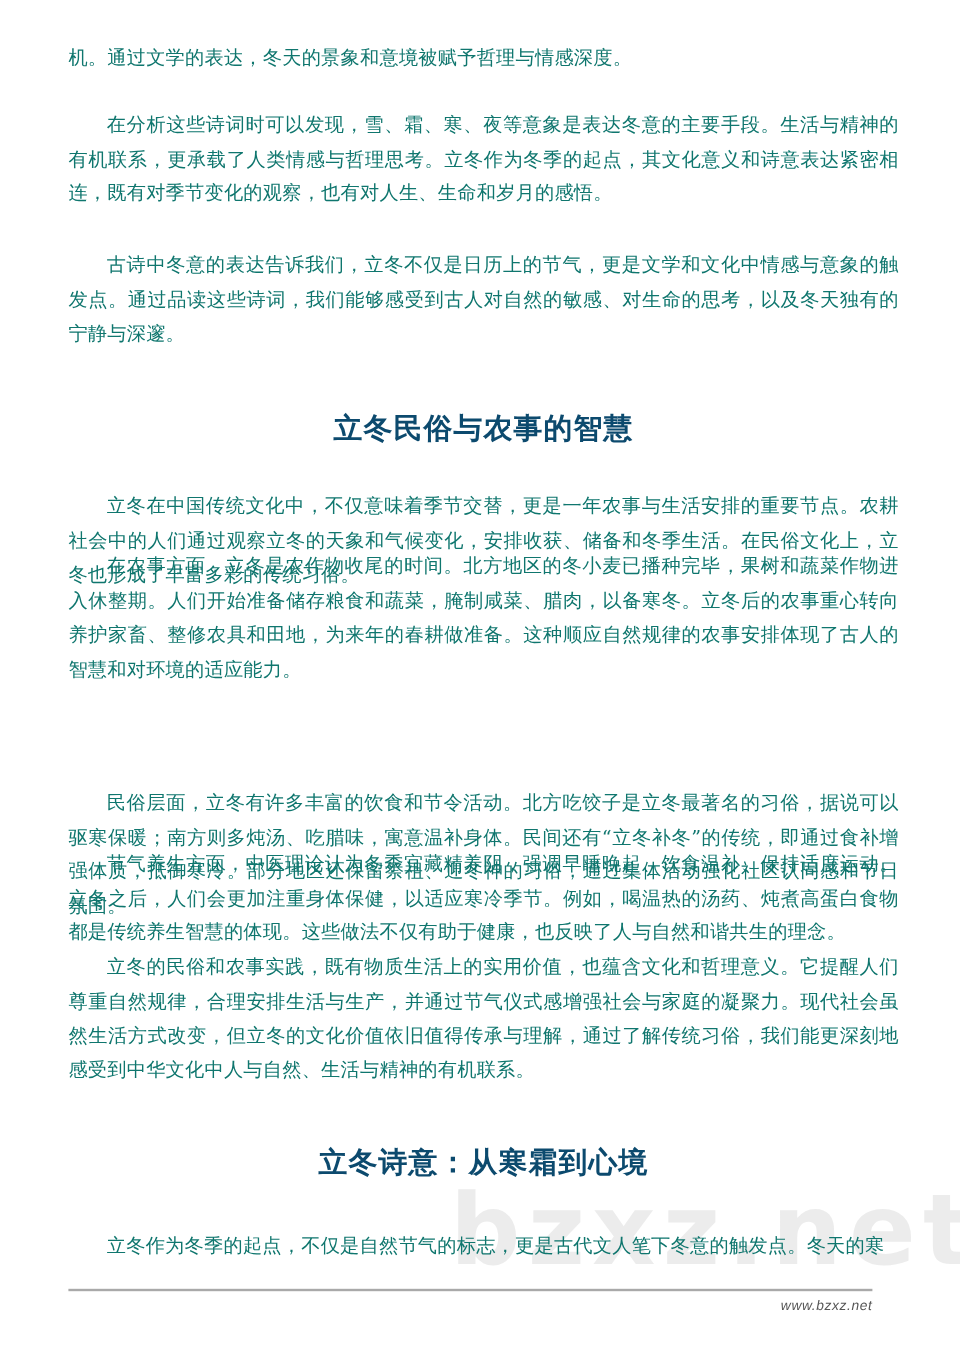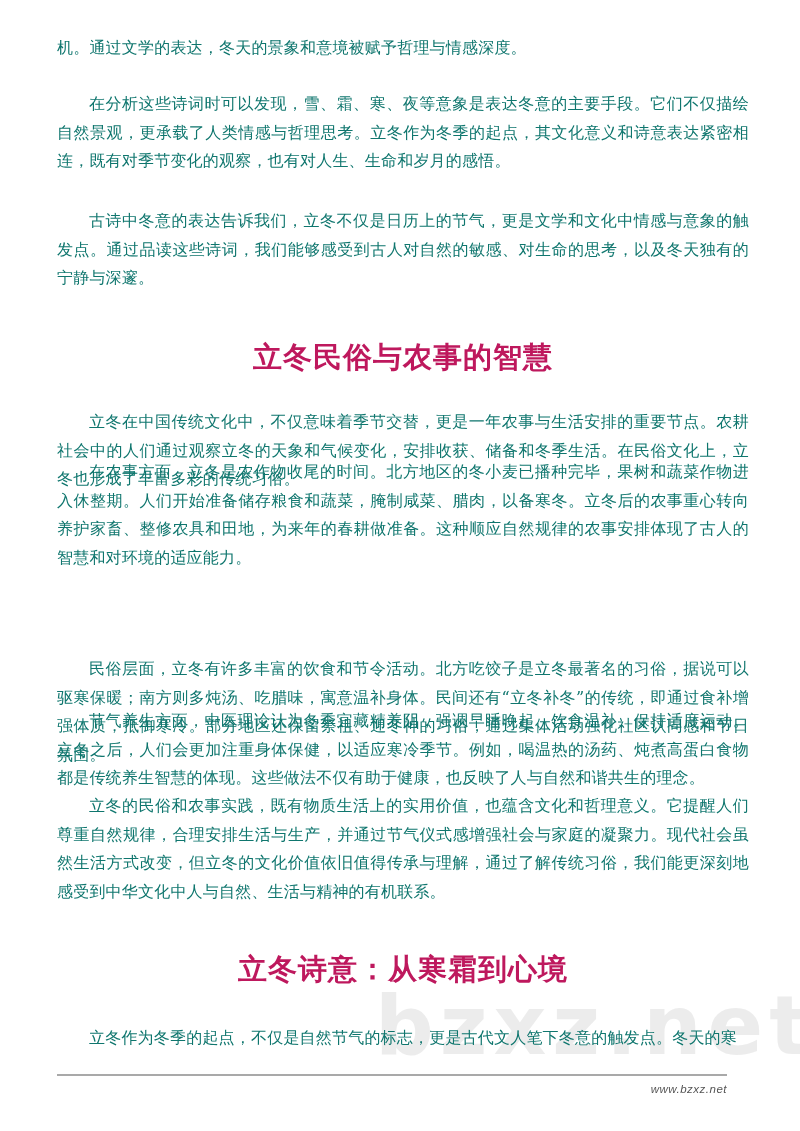--- a/index.html
+++ b/index.html
@@ -35,23 +35,23 @@
     }
     .para.no-indent { text-indent: 0; }
     .heading {
       position: absolute;
       left: 0;
       width: 692px;
       margin: 0;
       text-align: center;
       font-family: "DejaVu Sans", "Liberation Sans", sans-serif;
       font-weight: bold;
-      font-size: 29px;
+      font-size: 24px;
       line-height: 34px;
-      color: #be185d;
+      color: #0c4a6e;
       letter-spacing: 1px;
     }
     .watermark {
       position: absolute;
       left: 375px;
       top: 985px;
       font-family: "DejaVu Sans", "Liberation Sans", sans-serif;
       font-weight: bold;
       font-size: 82px;
       letter-spacing: 6px;
@@ -81,21 +81,21 @@
     .content-layer { position: relative; z-index: 1; }
   </style>
 </head>
 <body>
 
 <div class="watermark">bzxz.net</div>
 
 <div class="page content-layer">
 
   <p class="para no-indent" style="top:34px;">机。通过文学的表达，冬天的景象和意境被赋予哲理与情感深度。</p>
-  <p class="para" style="top:90px;">在分析这些诗词时可以发现，雪、霜、寒、夜等意象是表达冬意的主要手段。它们不仅描绘自然景观，更承载了人类情感与哲理思考。立冬作为冬季的起点，其文化意义和诗意表达紧密相连，既有对季节变化的观察，也有对人生、生命和岁月的感悟。</p>
+  <p class="para" style="top:90px;">在分析这些诗词时可以发现，雪、霜、寒、夜等意象是表达冬意的主要手段。生活与精神的有机联系，更承载了人类情感与哲理思考。立冬作为冬季的起点，其文化意义和诗意表达紧密相连，既有对季节变化的观察，也有对人生、生命和岁月的感悟。</p>
   <p class="para" style="top:175px;margin-top:32px;">古诗中冬意的表达告诉我们，立冬不仅是日历上的节气，更是文学和文化中情感与意象的触发点。通过品读这些诗词，我们能够感受到古人对自然的敏感、对生命的思考，以及冬天独有的宁静与深邃。</p>
 
   <h2 class="heading" style="top:340px;">立冬民俗与农事的智慧</h2>
 
   <p class="para" style="top:408px;">立冬在中国传统文化中，不仅意味着季节交替，更是一年农事与生活安排的重要节点。农耕社会中的人们通过观察立冬的天象和气候变化，安排收获、储备和冬季生活。在民俗文化上，立冬也形成了丰富多彩的传统习俗。</p>
   <p class="para" style="top:458px;">在农事方面，立冬是农作物收尾的时间。北方地区的冬小麦已播种完毕，果树和蔬菜作物进入休整期。人们开始准备储存粮食和蔬菜，腌制咸菜、腊肉，以备寒冬。立冬后的农事重心转向养护家畜、整修农具和田地，为来年的春耕做准备。这种顺应自然规律的农事安排体现了古人的智慧和对环境的适应能力。</p>
   <p class="para" style="top:628px;margin-top:27px;">民俗层面，立冬有许多丰富的饮食和节令活动。北方吃饺子是立冬最著名的习俗，据说可以驱寒保暖；南方则多炖汤、吃腊味，寓意温补身体。民间还有“立冬补冬”的传统，即通过食补增强体质，抵御寒冷。部分地区还保留祭祖、迎冬神的习俗，通过集体活动强化社区认同感和节日氛围。</p>
   <p class="para" style="top:707px;font-family:Liberation Serif, serif;">节气养生方面，中医理论认为冬季宜藏精养阴，强调早睡晚起、饮食温补、保持适度运动。立冬之后，人们会更加注重身体保健，以适应寒冷季节。例如，喝温热的汤药、炖煮高蛋白食物都是传统养生智慧的体现。这些做法不仅有助于健康，也反映了人与自然和谐共生的理念。</p>
   <p class="para" style="top:792px;">立冬的民俗和农事实践，既有物质生活上的实用价值，也蕴含文化和哲理意义。它提醒人们尊重自然规律，合理安排生活与生产，并通过节气仪式感增强社会与家庭的凝聚力。现代社会虽然生活方式改变，但立冬的文化价值依旧值得传承与理解，通过了解传统习俗，我们能更深刻地感受到中华文化中人与自然、生活与精神的有机联系。</p>
 

